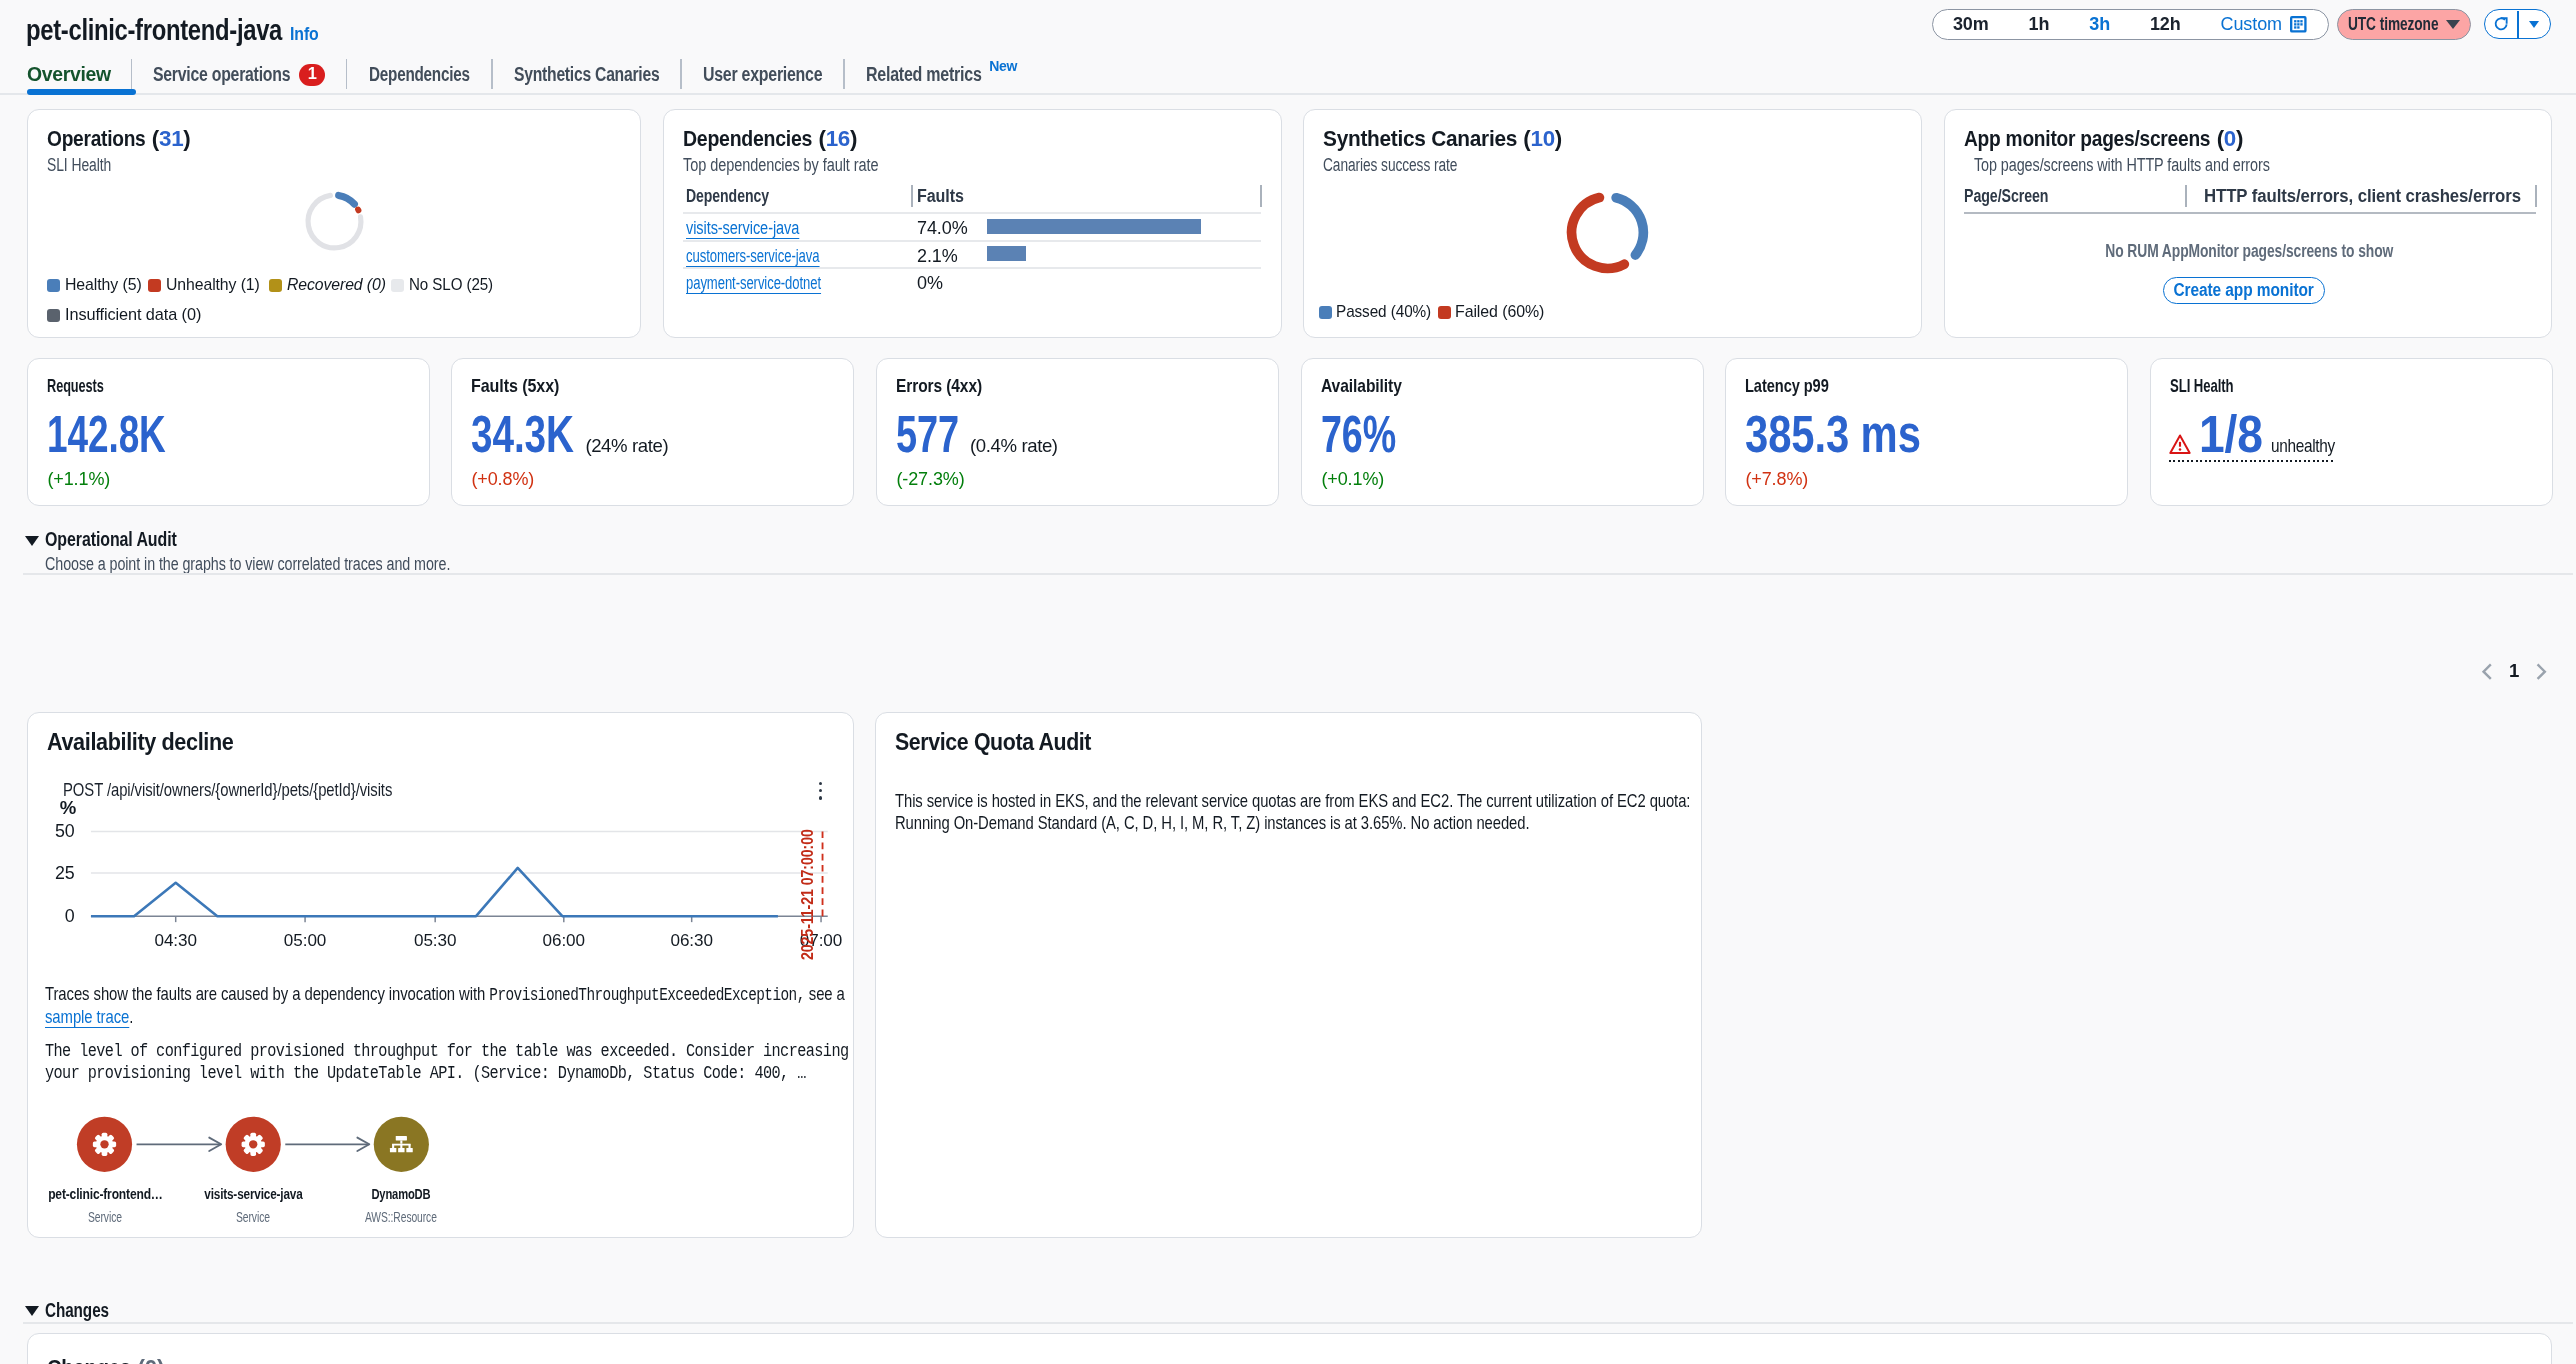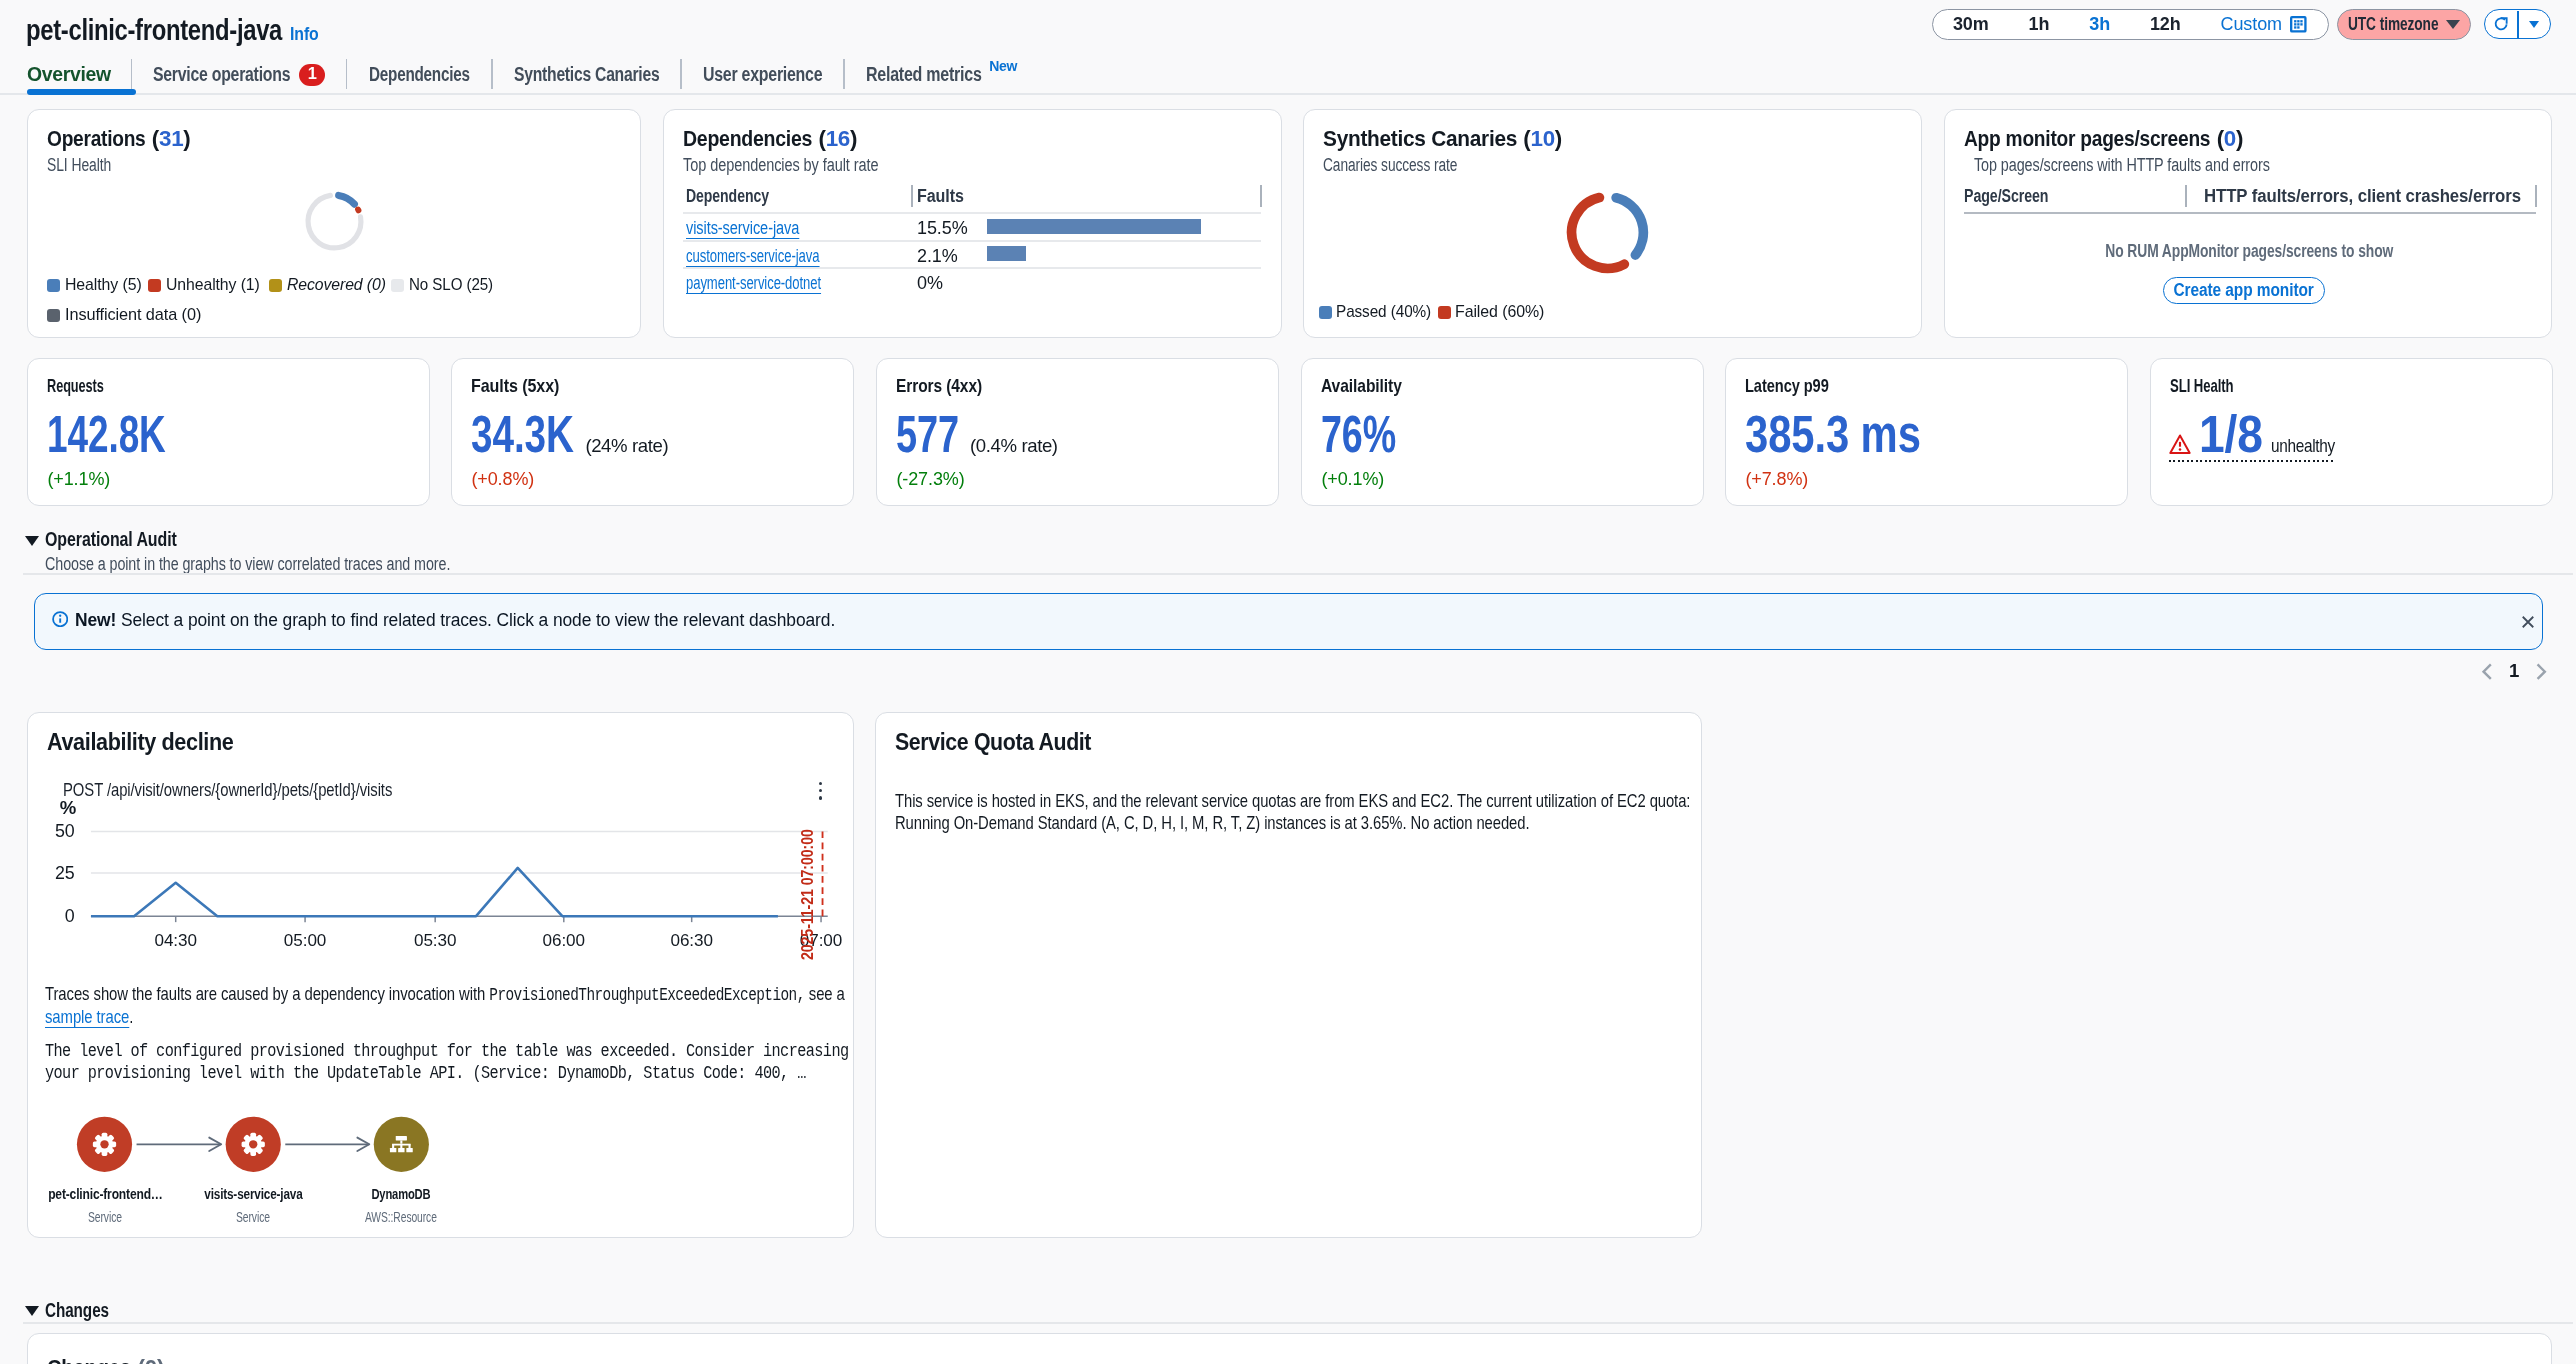--- a/index.html
+++ b/index.html
@@ -112,21 +112,21 @@
     <div class="ctitle" style="left:19.4px;"><span class="fit" style="--fw: 173; transform: scaleX(0.871057); transform-origin: 0px 50%; margin-right: -19px;">Dependencies</span> (<span class="num-blue">16</span>)</div>
     <div class="csub" style="left:19.4px;"><span class="fit" style="--fw: 259; transform: scaleX(0.807089); transform-origin: 0px 50%; margin-right: -46px;">Top dependencies by fault rate</span></div>
     <div class="abs" style="left:22.4px; top:76px; font-size:18px; font-weight:700; color:#2e3947;"><span class="fit" style="--fw: 110; transform: scaleX(0.781701); transform-origin: 0px 50%; margin-right: -23px;">Dependency</span></div>
     <div class="abs" style="left:253px; top:76px; font-size:18px; font-weight:700; color:#2e3947;"><span class="fit" style="--fw: 62; transform: scaleX(0.892287); transform-origin: 0px 50%; margin-right: -5.6px;">Faults</span></div>
     <div class="abs" style="left:247px; top:75px; width:1.5px; height:22.4px; background:#aab2bc;"></div>
     <div class="abs" style="left:596px; top:75px; width:1.5px; height:22.4px; background:#aab2bc;"></div>
     <div class="abs" style="left:19.4px; top:102px; width:578px; height:1.5px; background:#e7e9ec;"></div>
     <div class="abs" style="left:19.4px; top:130px; width:578px; height:1.5px; background:#e7e9ec;"></div>
     <div class="abs" style="left:19.4px; top:157px; width:578px; height:1.5px; background:#e7e9ec;"></div>
     <div class="abs" style="left:22.4px; top:108px; font-size:18px;"><a href="#" class="fit" style="--fw: 150; transform: scaleX(0.808285); transform-origin: 0px 50%; margin-right: -26.5px;">visits-service-java</a></div>
-    <div class="abs" style="left:253px; top:108px; font-size:18px;">15.5%</div>
+    <div class="abs" style="left:253px; top:108px; font-size:18px;">74.0%</div>
     <div class="abs" style="left:323px; top:109px; width:214px; height:15px; background:#5b82b4;"></div>
     <div class="abs" style="left:22.4px; top:136px; font-size:18px;"><a href="#" class="fit" style="--fw: 177; transform: scaleX(0.730415); transform-origin: 0px 50%; margin-right: -49px;">customers-service-java</a></div>
     <div class="abs" style="left:253px; top:136px; font-size:18px;">2.1%</div>
     <div class="abs" style="left:323px; top:136px; width:39px; height:15px; background:#5b82b4;"></div>
     <div class="abs" style="left:22.4px; top:163px; font-size:18px;"><a href="#" class="fit" style="--fw: 179; transform: scaleX(0.726489); transform-origin: 0px 50%; margin-right: -50px;">payment-service-dotnet</a></div>
     <div class="abs" style="left:253px; top:163px; font-size:18px;">0%</div>
   </div>
 
   <div class="card" style="left:1303px; top:109px; width:619px; height:229px;">
     <div class="ctitle" style="left:19.4px;"><span class="fit" style="--fw: 260; transform: scaleX(0.931274); transform-origin: 0px 50%; margin-right: -14.3px;">Synthetics Canaries</span> (<span class="num-blue">10</span>)</div>
@@ -197,31 +197,20 @@
       <div class="abs" style="left:48px; top:46px; font-size:51px; font-weight:700; color:#2b63cd; white-space:nowrap;"><span class="fit" style="--fw: 85; transform: scaleX(0.904857); transform-origin: 0px 50%; margin-right: -6.7px;">1/8</span><span class="fit" style="--fw: 86; font-size: 18.6px; font-weight: 400; color: rgb(19, 26, 34); margin-left: 8.2px; letter-spacing: -0.4px; transform: scaleX(0.82742); transform-origin: 0px 50%; margin-right: -13.4px;">unhealthy</span></div>
       <div class="abs" style="left:18px; top:101px; width:165px; height:1.9px; background:repeating-linear-gradient(90deg,#131a22 0 1.8px,transparent 1.8px 4.5px);"></div>
     </div>
     </div>
 
   <div class="abs" style="left:24.6px; top:536px; width:0; height:0; border-left:7.5px solid transparent; border-right:7.5px solid transparent; border-top:10.4px solid #131a22;"></div>
   <div class="abs" style="left:45px; top:528px; font-size:20px; font-weight:700; white-space:nowrap;"><span class="fit" style="--fw: 177; transform: scaleX(0.796905); transform-origin: 0px 50%; margin-right: -34px;">Operational Audit</span></div>
   <div class="abs" style="left:45px; top:554px; font-size:18px; color:#414d5c; white-space:nowrap;"><span class="fit" style="--fw: 537; transform: scaleX(0.794856); transform-origin: 0px 50%; margin-right: -103px;">Choose a point in the graphs to view correlated traces and more.</span></div>
   <div class="abs" style="left:23px; top:573px; width:2550px; height:1.5px; background:#e5e7ea;"></div>
 
-  <div class="abs" style="left:34px; top:593px; width:2509px; height:57px; background:#f2f8fd; border:1.5px solid #0972d3; border-radius:12px;">
-    <svg class="abs" style="left:17px; top:17px;" width="16.4" height="16.4" viewBox="0 0 24 24" fill="none">
-        <circle cx="12" cy="12" r="10.4" stroke="#0972d3" stroke-width="2.6"></circle>
-        <path d="M12 10.8v6.4" stroke="#0972d3" stroke-width="2.8"></path>
-        <circle cx="12" cy="7" r="1.7" fill="#0972d3"></circle>
-      </svg>
-    <div class="abs" style="left:40px; top:16.4px; font-size:18px; color:#0b1623; white-space:nowrap;"><span class="fit" style="--fw: 1007; transform: scaleX(0.967862); transform-origin: 0px 50%; margin-right: -25px;"><b>New!</b> Select a point on the graph to find related traces. Click a node to view the relevant dashboard.</span></div>
-    <svg class="abs" style="left:2484px; top:19.4px;" width="18" height="18" viewBox="0 0 24 24" stroke="#414d5c" stroke-width="2.4">
-        <path d="M5 5l14 14M19 5L5 19"></path>
-      </svg>
-  </div>
 
   <div class="abs" style="left:2479px; top:660px; width:70px; height:22.4px; display:flex; align-items:center; justify-content:space-between;">
     <svg width="16.4" height="19.4" viewBox="0 0 12 16" fill="none" stroke="#9aa3ad" stroke-width="2">
         <path d="M9 2L3 8l6 6"></path>
       </svg>
     <span style="font-size:18.6px; font-weight:700;">1</span>
     <svg width="16.4" height="19.4" viewBox="0 0 12 16" fill="none" stroke="#9aa3ad" stroke-width="2">
         <path d="M3 2l6 6-6 6"></path>
       </svg>
   </div>

